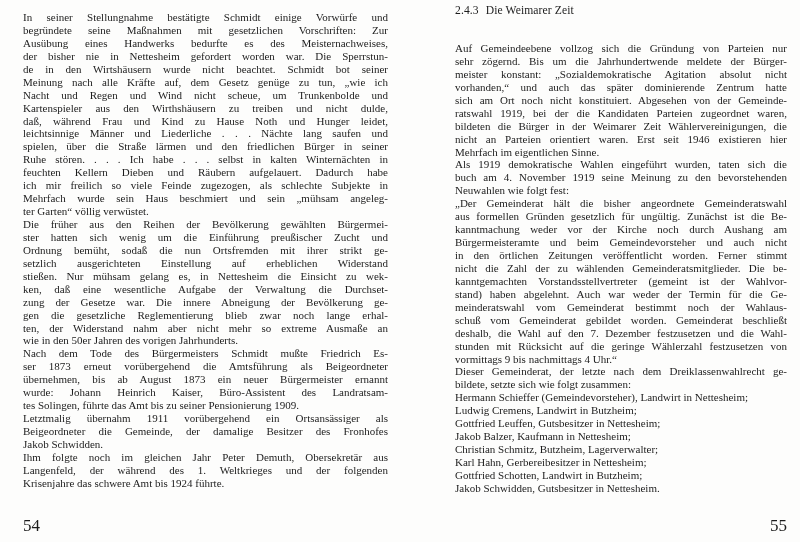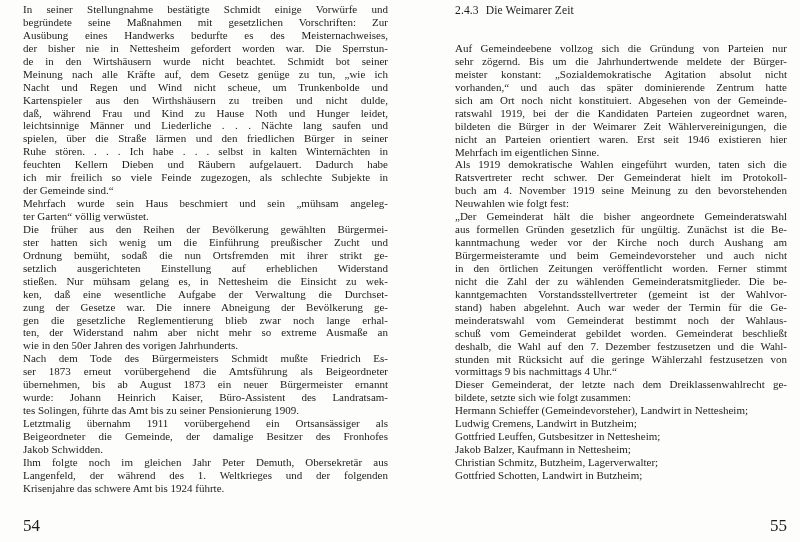--- a/index.html
+++ b/index.html
@@ -6,21 +6,21 @@
   body {
     width: 800px; height: 542px;
     background: #fdfdfc;
     position: relative;
     overflow: hidden;
     font-family: "Liberation Serif", "DejaVu Serif", serif;
     color: #1c1c1c;
   }
   .spread { position: absolute; inset: 0; }
   .textblock { position: absolute; }
-  #left-text  { left: 23px;  top: 3px; width: 365px; font-family: Liberation Serif, serif; }
+  #left-text  { left: 23px;  top: 11px; width: 365px; font-family: Liberation Serif, serif; }
   #right-heading {
     position: absolute; left: 455px; top: 4px; width: 332px;
     font-size: 11.6px; font-weight: normal; margin: 0; line-height: 14px;
     letter-spacing: 0.1px;
   }
   #right-heading .hnum { margin-right: 7px; }
   #right-text { left: 455px; top: 42px; width: 332px; }
   .line {
     font-size: 11px;
     line-height: 12.95px;
@@ -55,21 +55,20 @@
         <div class="line just">de in den Wirtshäusern wurde nicht beachtet. Schmidt bot seiner</div>
         <div class="line just">Meinung nach alle Kräfte auf, dem Gesetz genüge zu tun, „wie ich</div>
         <div class="line just">Nacht und Regen und Wind nicht scheue, um Trunkenbolde und</div>
         <div class="line just">Kartenspieler aus den Wirthshäusern zu treiben und nicht dulde,</div>
         <div class="line just">daß, während Frau und Kind zu Hause Noth und Hunger leidet,</div>
         <div class="line just">leichtsinnige Männer und Liederliche . . . Nächte lang saufen und</div>
         <div class="line just">spielen, über die Straße lärmen und den friedlichen Bürger in seiner</div>
         <div class="line just">Ruhe stören. . . . Ich habe . . . selbst in kalten Winternächten in</div>
         <div class="line just">feuchten Kellern Dieben und Räubern aufgelauert. Dadurch habe</div>
         <div class="line just">ich mir freilich so viele Feinde zugezogen, als schlechte Subjekte in</div>
-        <div class="line">der Gemeinde sind.“</div>
         <div class="line just">Mehrfach wurde sein Haus beschmiert und sein „mühsam angeleg-</div>
         <div class="line">ter Garten“ völlig verwüstet.</div>
         <div class="line just">Die früher aus den Reihen der Bevölkerung gewählten Bürgermei-</div>
         <div class="line just">ster hatten sich wenig um die Einführung preußischer Zucht und</div>
         <div class="line just">Ordnung bemüht, sodaß die nun Ortsfremden mit ihrer strikt ge-</div>
         <div class="line just">setzlich ausgerichteten Einstellung auf erheblichen Widerstand</div>
         <div class="line just">stießen. Nur mühsam gelang es, in Nettesheim die Einsicht zu wek-</div>
         <div class="line just">ken, daß eine wesentliche Aufgabe der Verwaltung die Durchset-</div>
         <div class="line just">zung der Gesetze war. Die innere Abneigung der Bevölkerung ge-</div>
         <div class="line just">gen die gesetzliche Reglementierung blieb zwar noch lange erhal-</div>
@@ -98,21 +97,20 @@
         <div class="line just">Auf Gemeindeebene vollzog sich die Gründung von Parteien nur</div>
         <div class="line just">sehr zögernd. Bis um die Jahrhundertwende meldete der Bürger-</div>
         <div class="line just">meister konstant: „Sozialdemokratische Agitation absolut nicht</div>
         <div class="line just">vorhanden,“ und auch das später dominierende Zentrum hatte</div>
         <div class="line just">sich am Ort noch nicht konstituiert. Abgesehen von der Gemeinde-</div>
         <div class="line just">ratswahl 1919, bei der die Kandidaten Parteien zugeordnet waren,</div>
         <div class="line just">bildeten die Bürger in der Weimarer Zeit Wählervereinigungen, die</div>
         <div class="line just">nicht an Parteien orientiert waren. Erst seit 1946 existieren hier</div>
         <div class="line">Mehrfach im eigentlichen Sinne.</div>
         <div class="line just">Als 1919 demokratische Wahlen eingeführt wurden, taten sich die</div>
-        <div class="line just">Ratsvertreter recht schwer. Der Gemeinderat hielt im Protokoll-</div>
         <div class="line just">buch am 4. November 1919 seine Meinung zu den bevorstehenden</div>
         <div class="line">Neuwahlen wie folgt fest:</div>
         <div class="line just">„Der Gemeinderat hält die bisher angeordnete Gemeinderatswahl</div>
         <div class="line just">aus formellen Gründen gesetzlich für ungültig. Zunächst ist die Be-</div>
         <div class="line just">kanntmachung weder vor der Kirche noch durch Aushang am</div>
         <div class="line just">Bürgermeisteramte und beim Gemeindevorsteher und auch nicht</div>
         <div class="line just">in den örtlichen Zeitungen veröffentlicht worden. Ferner stimmt</div>
         <div class="line just">nicht die Zahl der zu wählenden Gemeinderatsmitglieder. Die be-</div>
         <div class="line just">kanntgemachten Vorstandsstellvertreter (gemeint ist der Wahlvor-</div>
         <div class="line just">stand) haben abgelehnt. Auch war weder der Termin für die Ge-</div>
@@ -121,18 +119,20 @@
         <div class="line just">deshalb, die Wahl auf den 7. Dezember festzusetzen und die Wahl-</div>
         <div class="line just">stunden mit Rücksicht auf die geringe Wählerzahl festzusetzen von</div>
         <div class="line">vormittags 9 bis nachmittags 4 Uhr.“</div>
         <div class="line just">Dieser Gemeinderat, der letzte nach dem Dreiklassenwahlrecht ge-</div>
         <div class="line">bildete, setzte sich wie folgt zusammen:</div>
         <div class="line">Hermann Schieffer (Gemeindevorsteher), Landwirt in Nettesheim;</div>
         <div class="line">Ludwig Cremens, Landwirt in Butzheim;</div>
         <div class="line">Gottfried Leuffen, Gutsbesitzer in Nettesheim;</div>
         <div class="line">Jakob Balzer, Kaufmann in Nettesheim;</div>
         <div class="line">Christian Schmitz, Butzheim, Lagerverwalter;</div>
+        <div class="line">Karl Hahn, Gerbereibesitzer in Nettesheim;</div>
         <div class="line">Gottfried Schotten, Landwirt in Butzheim;</div>
+        <div class="line">Jakob Schwidden, Gutsbesitzer in Nettesheim.</div>
       </div>
     <div id="folio-right" class="folio">55</div>
   </div>
 
 </div>
 
 </body></html>

